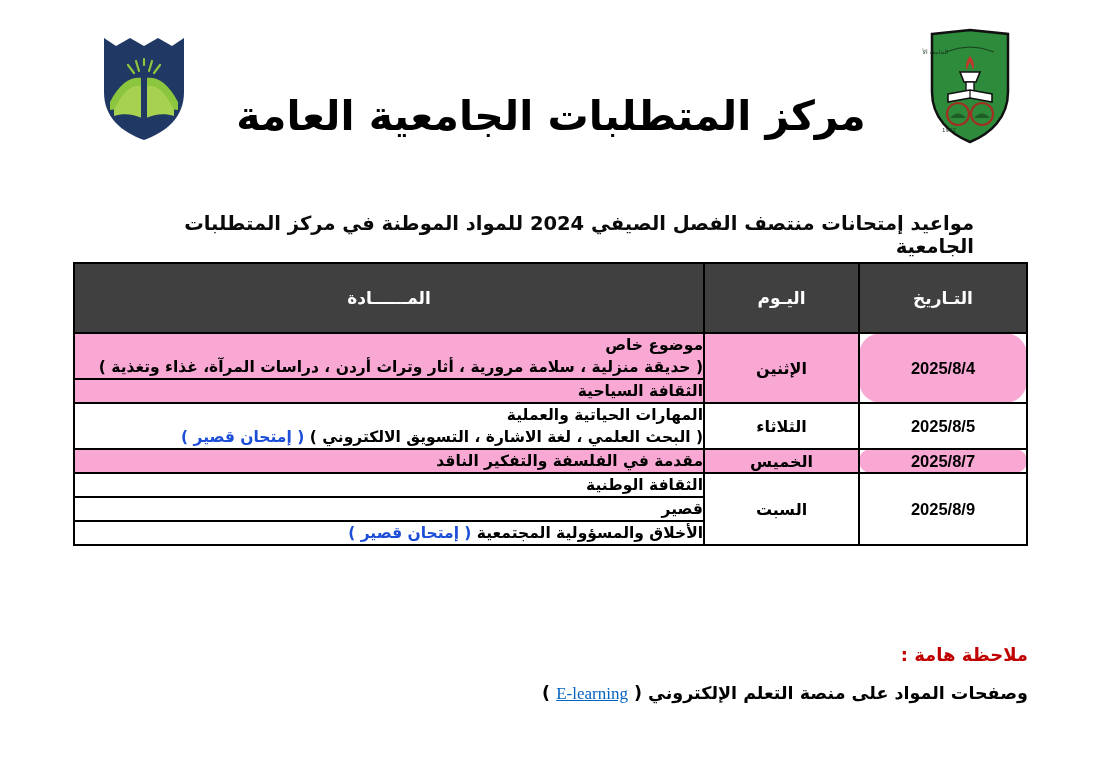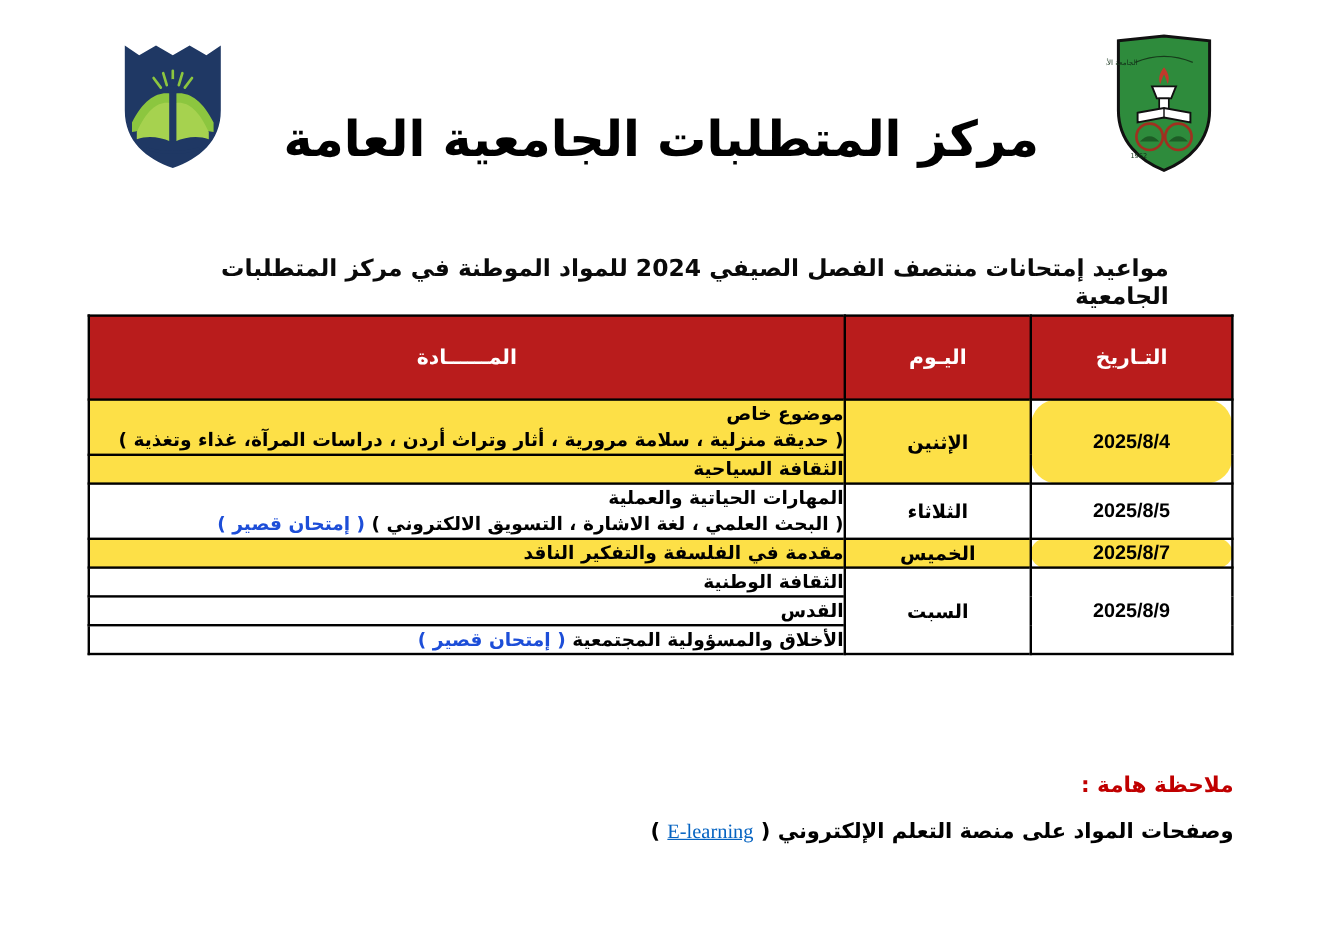--- a/index.html
+++ b/index.html
@@ -72,21 +72,21 @@
     table-layout: fixed;
     direction: rtl;
   }
   table.schedule th,
   table.schedule td {
     border: 2.5px solid #000000;
     padding: 0;
     vertical-align: middle;
   }
   table.schedule thead th {
-    background: #b91c1c;
+    background: #404040;
     color: #ffffff;
     font-size: 17px;
     font-weight: bold;
     height: 68px;
     font-family: "DejaVu Sans", "Liberation Sans", sans-serif;
     text-align: center;
   }
   .col-date    { width: 168px; }
   .col-day     { width: 155px; }
   .col-subject { width: auto;  }
@@ -104,21 +104,21 @@
     text-align: right;
     padding: 3px 12px 5px 10px;
     font-size: 15.5px;
     font-weight: bold;
     line-height: 1.42;
     font-family: "DejaVu Sans", "Liberation Sans", sans-serif;
   }
   td.cell-subject .sub-line { display: block; }
   td.cell-subject .qz { color: #1d4ed8; }
 
-  tr.shade td { background: #fde047; margin-top: 20px; }
+  tr.shade td { background: #f9a8d4; margin-top: 20px; }
   tr.plain td { background: #ffffff; }
 
   
   .note {
     position: absolute;
     top: 644px;
     left: 73px;
     width: 955px;
     text-align: right;
     direction: rtl;
@@ -256,21 +256,21 @@
         </tr>
         <tr class="plain">
           <td class="cell-date" rowspan="3">2025/8/9</td>
           <td class="cell-day" rowspan="3">السبت</td>
           <td class="cell-subject">
             <span class="sub-line">الثقافة الوطنية</span>
           </td>
         </tr>
         <tr class="plain">
           <td class="cell-subject">
-            <span class="sub-line">القدس</span>
+            <span class="sub-line">قصير</span>
           </td>
         </tr>
         <tr class="plain">
           <td class="cell-subject">
             <span class="sub-line">الأخلاق والمسؤولية المجتمعية <span class="qz">( إمتحان قصير )</span></span>
           </td>
         </tr>
       </tbody>
   </table>
 </div>

